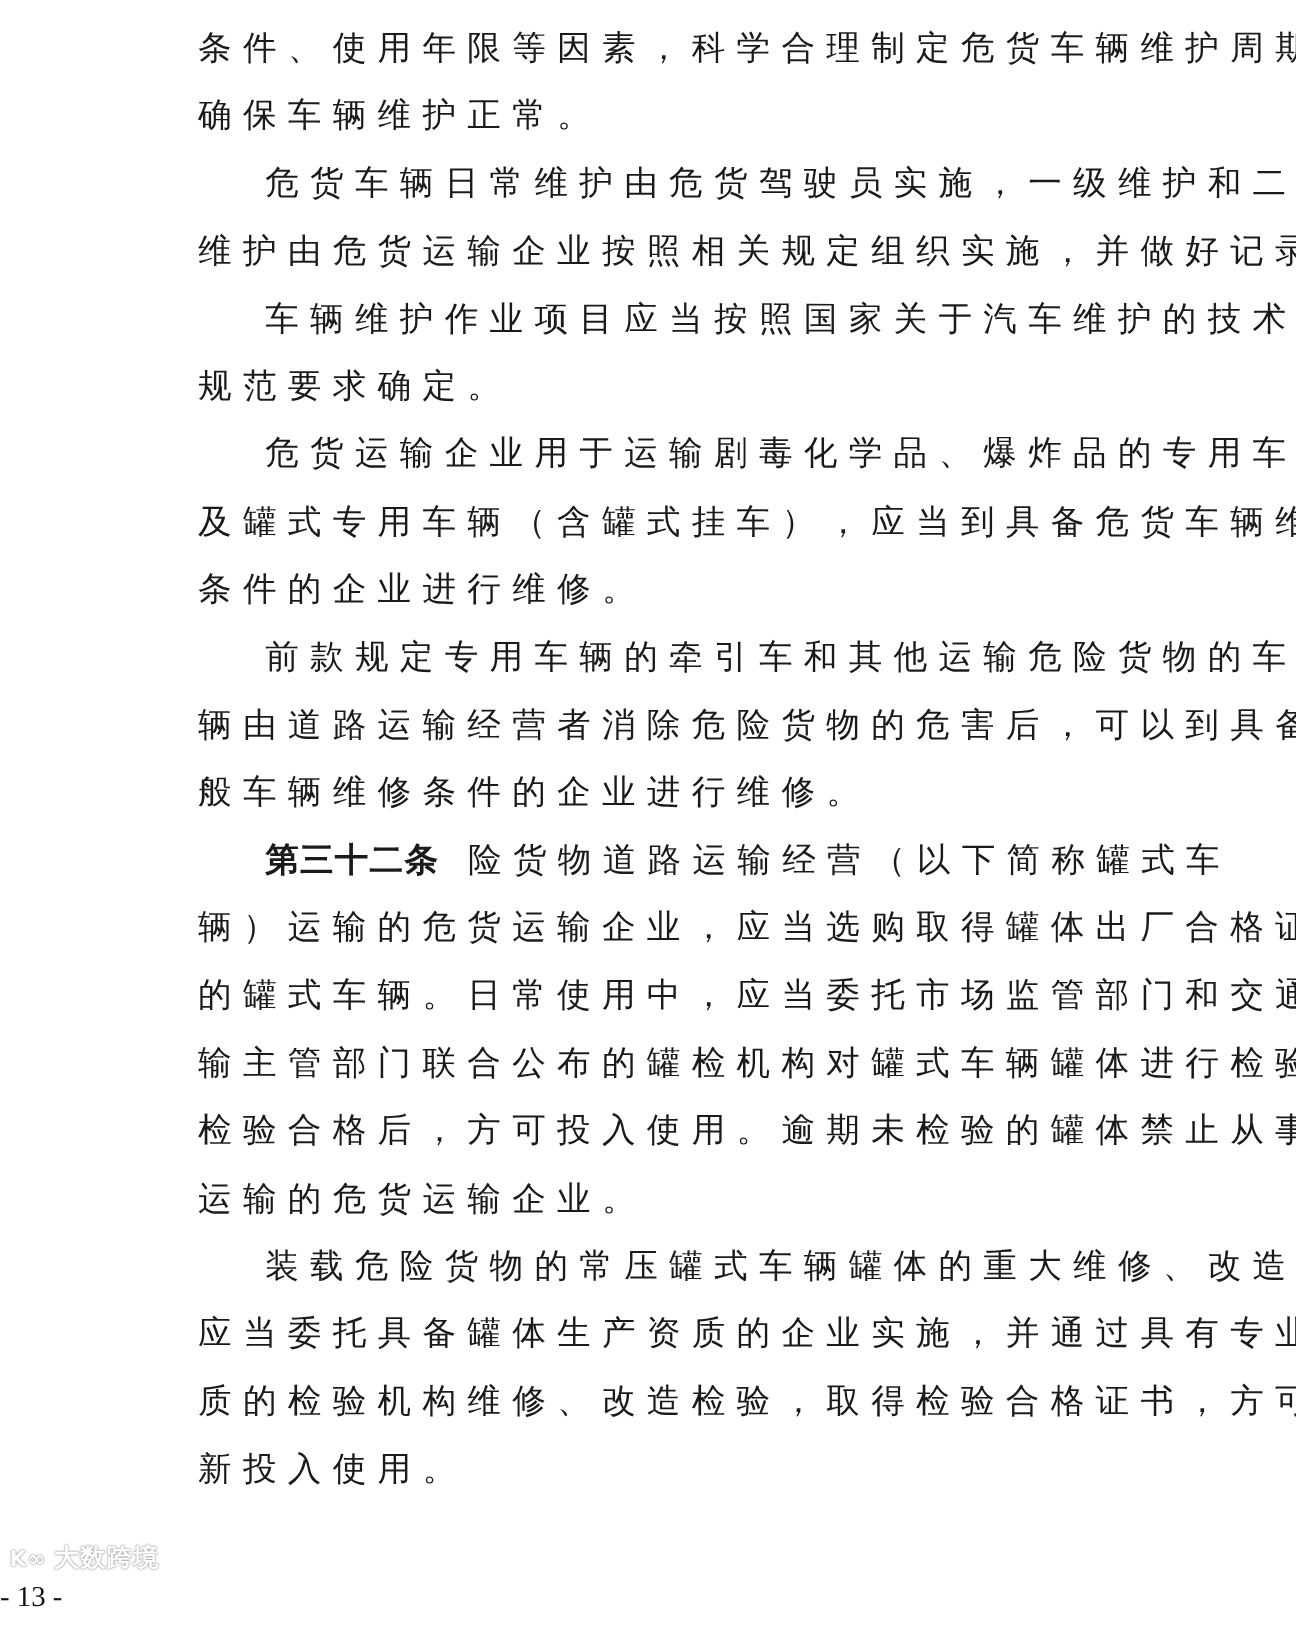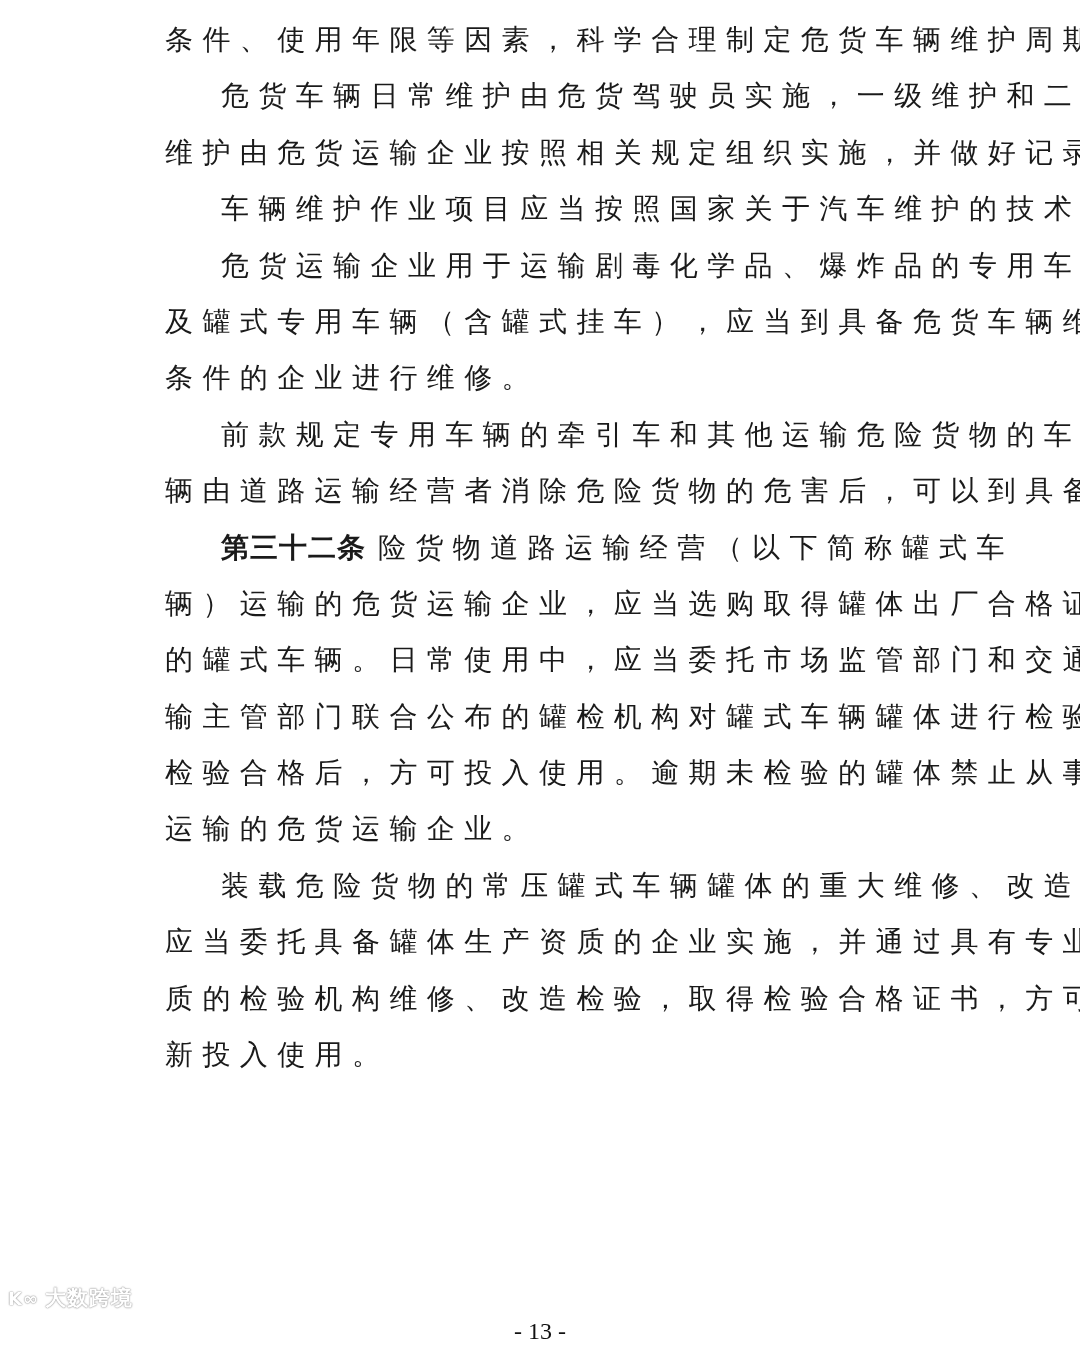--- a/index.html
+++ b/index.html
@@ -6,46 +6,49 @@
   body {
     width: 1080px; height: 1372px; background: #ffffff; position: relative; overflow: hidden;
     font-family: "DejaVu Serif", "Liberation Serif", serif; color: #1a1a1a;
   }
   .page { position: absolute; left: 165px; top: 12px; width: 752px; }
   .line {
     height: 56.4px; line-height: 56.4px; font-size: 28px; letter-spacing: 9.4px;
     white-space: nowrap; overflow: visible;
   }
   .indent { padding-left: 56px; }
-  .article-no { font-family: "DejaVu Sans", "Liberation Sans", sans-serif; font-weight: bold; letter-spacing: 1px; margin-right: 12px; text-align: center; }
+  .article-no { font-family: "DejaVu Sans", "Liberation Sans", sans-serif; font-weight: bold; letter-spacing: 1px; margin-right: 24px; text-align: center; }
   .page-number {
-    position: absolute; left: 0; width: 1080px; top: 1318px; text-align: center;
+    position: absolute; left: 0; width: 1080px; top: 1318px; text-align: left;
     font-family: "Liberation Serif", serif; font-size: 24px; color: #111;
   }
   .watermark {
     position: absolute; left: 8px; top: 1284px; font-family: "DejaVu Sans", sans-serif;
     font-size: 21px; color: #ffffff; font-weight: bold;
     text-shadow: 0 0 2px #9a9a9a, 0 0 1px #888;
     letter-spacing: 1px;
   }
   .wm-logo { font-size: 18px; margin-right: 6px; }
 </style>
 </head>
 <body>
 
 <div class="page">
   <div class="line">条件、使用年限等因素，科学合理制定危货车辆维护周期，</div>
+  <div class="line">确保车辆维护正常。</div>
   <div class="line indent">危货车辆日常维护由危货驾驶员实施，一级维护和二级</div>
   <div class="line">维护由危货运输企业按照相关规定组织实施，并做好记录。</div>
   <div class="line indent">车辆维护作业项目应当按照国家关于汽车维护的技术</div>
+  <div class="line">规范要求确定。</div>
   <div class="line indent">危货运输企业用于运输剧毒化学品、爆炸品的专用车辆</div>
   <div class="line">及罐式专用车辆（含罐式挂车），应当到具备危货车辆维修</div>
   <div class="line">条件的企业进行维修。</div>
   <div class="line indent">前款规定专用车辆的牵引车和其他运输危险货物的车</div>
   <div class="line">辆由道路运输经营者消除危险货物的危害后，可以到具备一</div>
+  <div class="line">般车辆维修条件的企业进行维修。</div>
 
   <div class="line indent"><span class="article-no">第三十二条</span><span>险货物道路运输经营（以下简称罐式车</span></div>
   <div class="line">辆）运输的危货运输企业，应当选购取得罐体出厂合格证书</div>
   <div class="line">的罐式车辆。日常使用中，应当委托市场监管部门和交通运</div>
   <div class="line">输主管部门联合公布的罐检机构对罐式车辆罐体进行检验，</div>
   <div class="line">检验合格后，方可投入使用。逾期未检验的罐体禁止从事危</div>
   <div class="line">运输的危货运输企业。</div>
 
   <div class="line indent">装载危险货物的常压罐式车辆罐体的重大维修、改造，</div>
   <div class="line">应当委托具备罐体生产资质的企业实施，并通过具有专业资</div>

